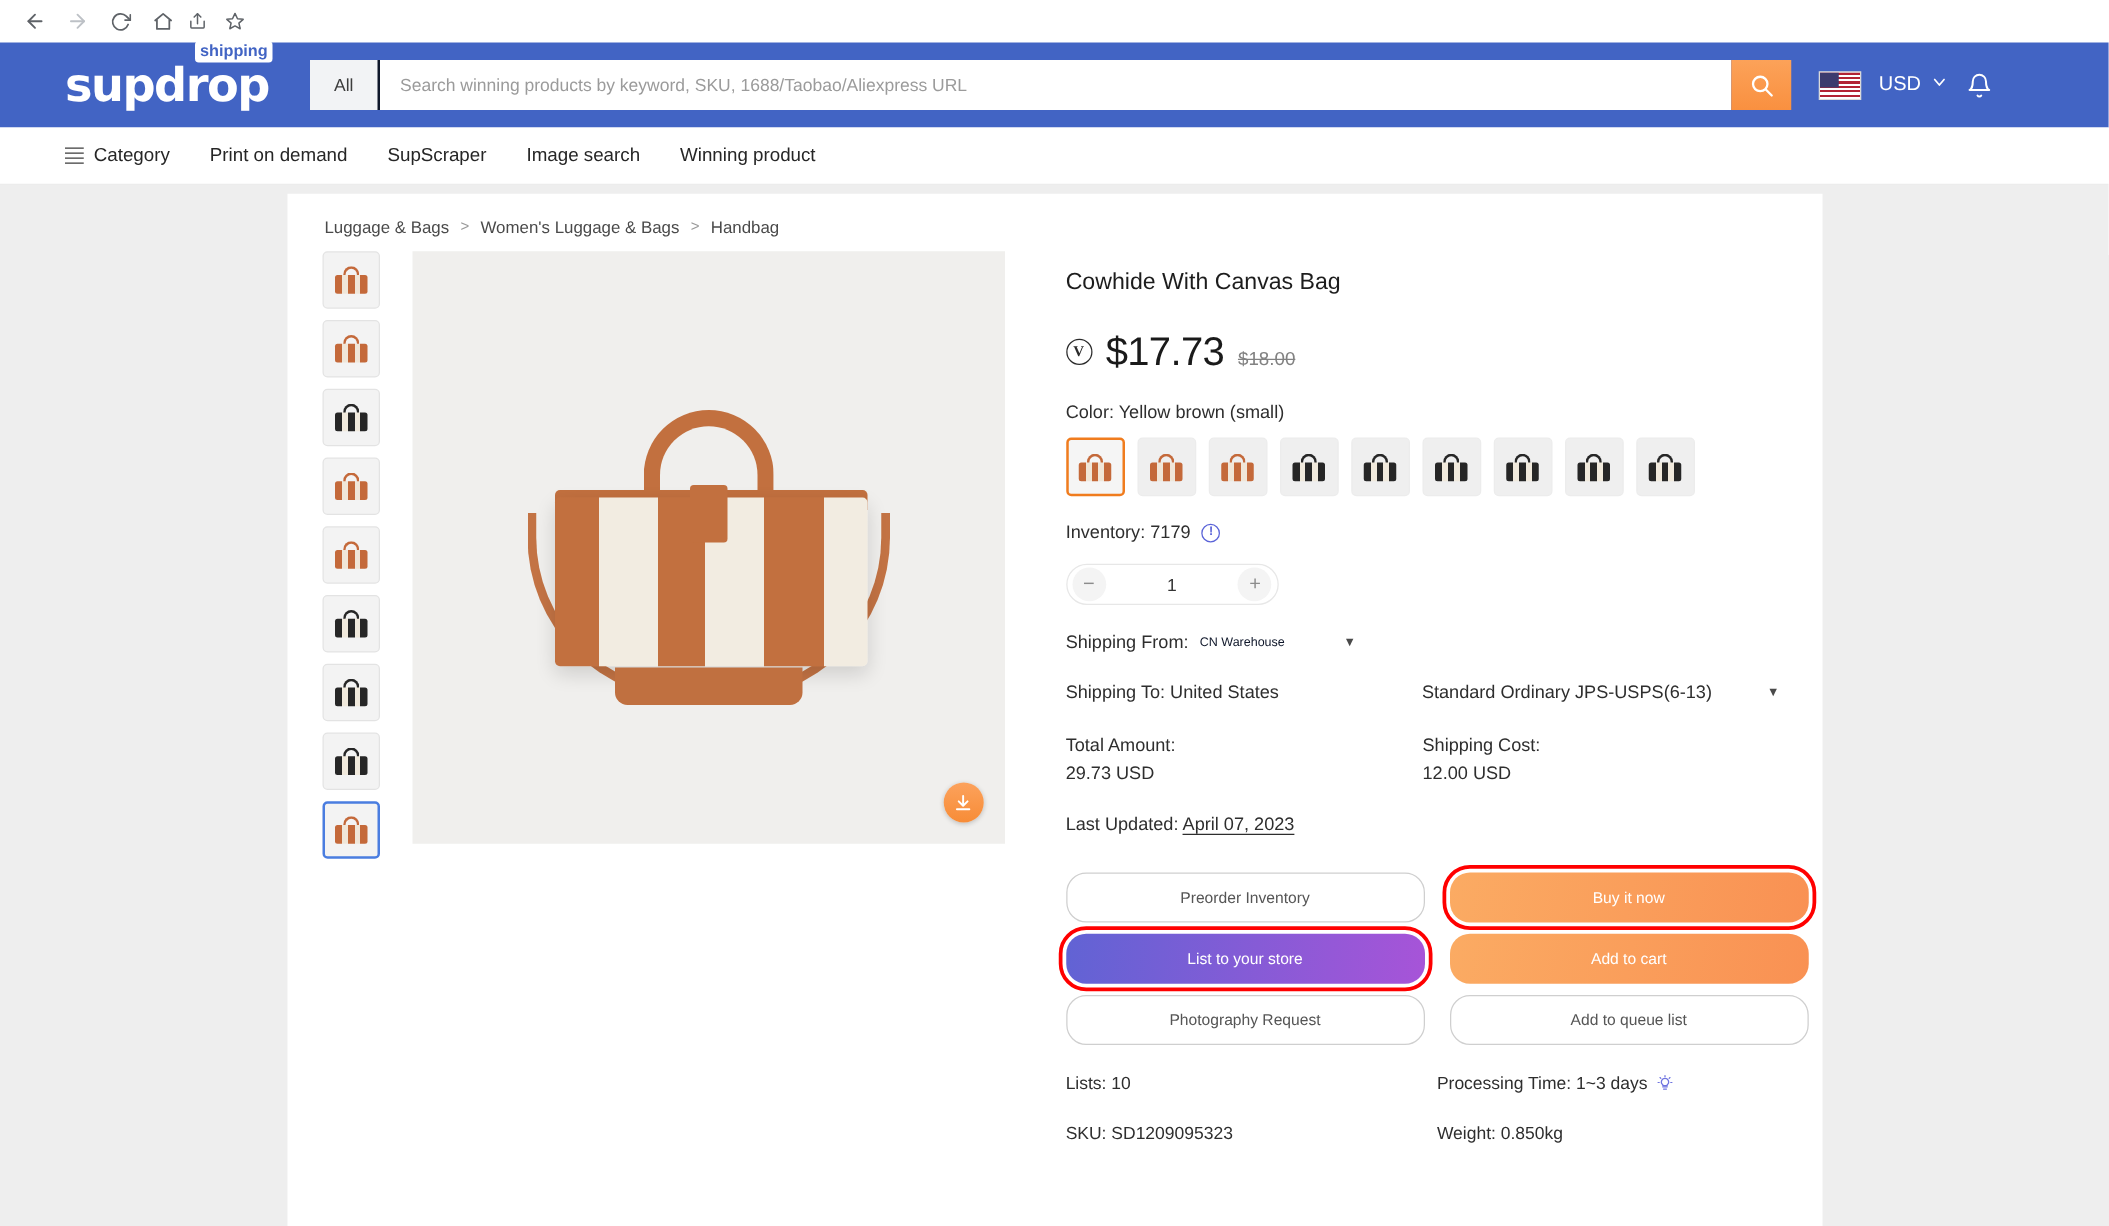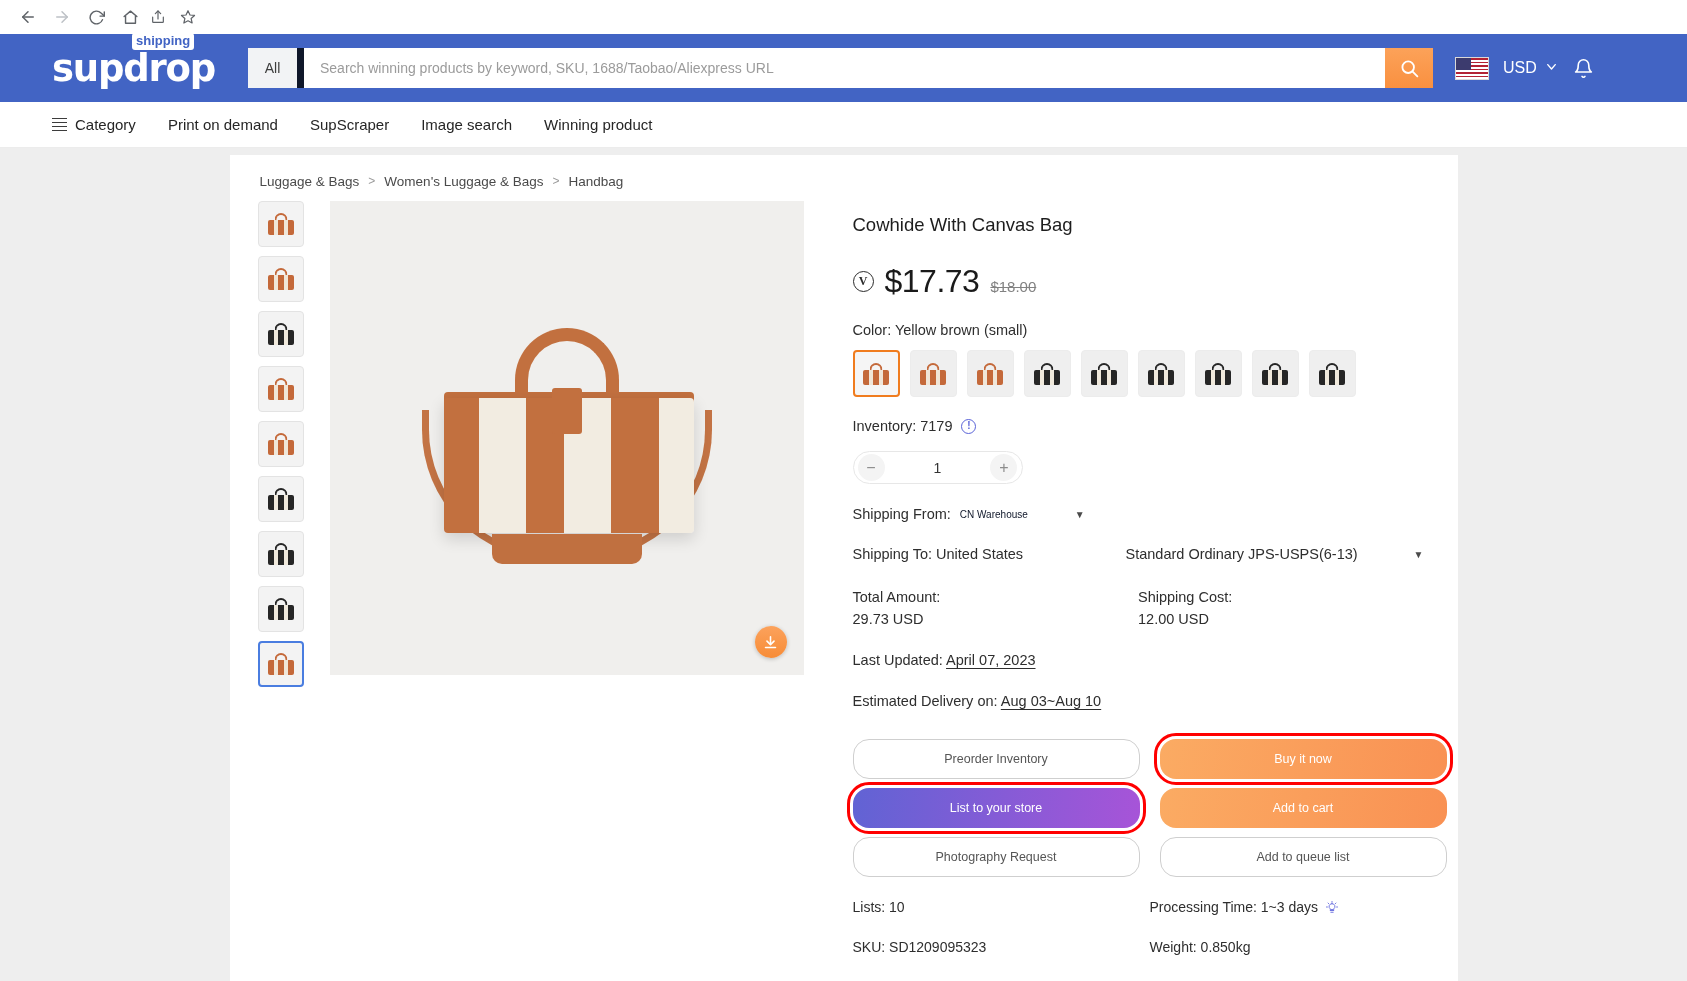--- a/index.html
+++ b/index.html
@@ -71,21 +71,21 @@
     font-family: "DejaVu Sans", sans-serif;
     font-size: 37px;
     font-weight: 700;
     color: #ffffff;
     letter-spacing: -1.2px;
     line-height: 1;
   }
   .logo-badge {
     position: absolute;
     top: -17px;
-    left: 80px;
+    left: 104px;
     background: #ffffff;
     color: #4264c4;
     font-size: 13px;
     font-weight: 700;
     padding: 0px 4px 1px 4px;
     border-radius: 3px;
     line-height: 1.25;
   }
   .search-wrap {
     flex: 1 1 auto;
@@ -94,21 +94,21 @@
     height: 40px;
     margin-left: 24px;
     max-width: 1185px;
   }
   .search-cat {
     width: 56px;
     background: #f2f3f5;
     display: flex; align-items: center; justify-content: center;
     font-size: 14px;
     color: #3d3d3d;
-    border-right: 7px solid #0f172a;
+    border-right: 2px solid #0f172a;
   }
   .search-input {
     flex: 1 1 auto;
     border: none;
     outline: none;
     background: #ffffff;
     font-size: 14px;
     padding: 0 16px;
     color: #333;
     font-family: "Liberation Sans", sans-serif;
@@ -358,21 +358,21 @@
 
   .ship-from { display: flex; align-items: center; gap: 9px; margin-top: 22px; font-size: 14.5px; color: #2e2e2e; }
   .ship-from .val { color: #0f172a; font-size: 10px; }
   .caret { color: #4a4a4a; font-size: 10px; margin-left: 38px; cursor: pointer; }
 
   .ship-to-row {
     display: flex; align-items: center; justify-content: space-between;
     margin-top: 24px; font-size: 14.5px; color: #2e2e2e;
     gap: 20px;
   }
-  .ship-method { display: flex; align-items: center; gap: 56px; cursor: pointer; }
+  .ship-method { display: flex; align-items: center; gap: 44px; cursor: pointer; }
   .ship-method .m-caret { font-size: 10px; color: #4a4a4a; }
 
   .totals { display: flex; margin-top: 27px; font-size: 14.5px; color: #2e2e2e; }
   .totals .col { width: 296px; }
   .totals .lbl { display: block; }
   .totals .val { display: block; margin-top: 6px; }
 
   .dated { margin-top: 25px; font-size: 14.5px; color: #2e2e2e; }
   .dated u { text-decoration: underline; text-underline-offset: 2.5px; }
 
@@ -704,24 +704,20 @@
             <span class="lbl">Shipping Cost:</span>
             <span class="val">12.00 USD</span>
           </div>
         </div>
 
         <div class="dated">
           <span>Last Updated:</span>
           <u>April 07, 2023</u>
         </div>
 
-        <div class="dated">
-          <span>Estimated Delivery on:</span>
-          <u>Aug 03~Aug 10</u>
-        </div>
 
         <div class="btn-grid">
           <div class="btn">Preorder Inventory</div>
           <div class="btn orange hl">Buy it now</div>
           <div class="btn purple hl">List to your store</div>
           <div class="btn orange">Add to cart</div>
           <div class="btn">Photography Request</div>
           <div class="btn">Add to queue list</div>
         </div>
 

